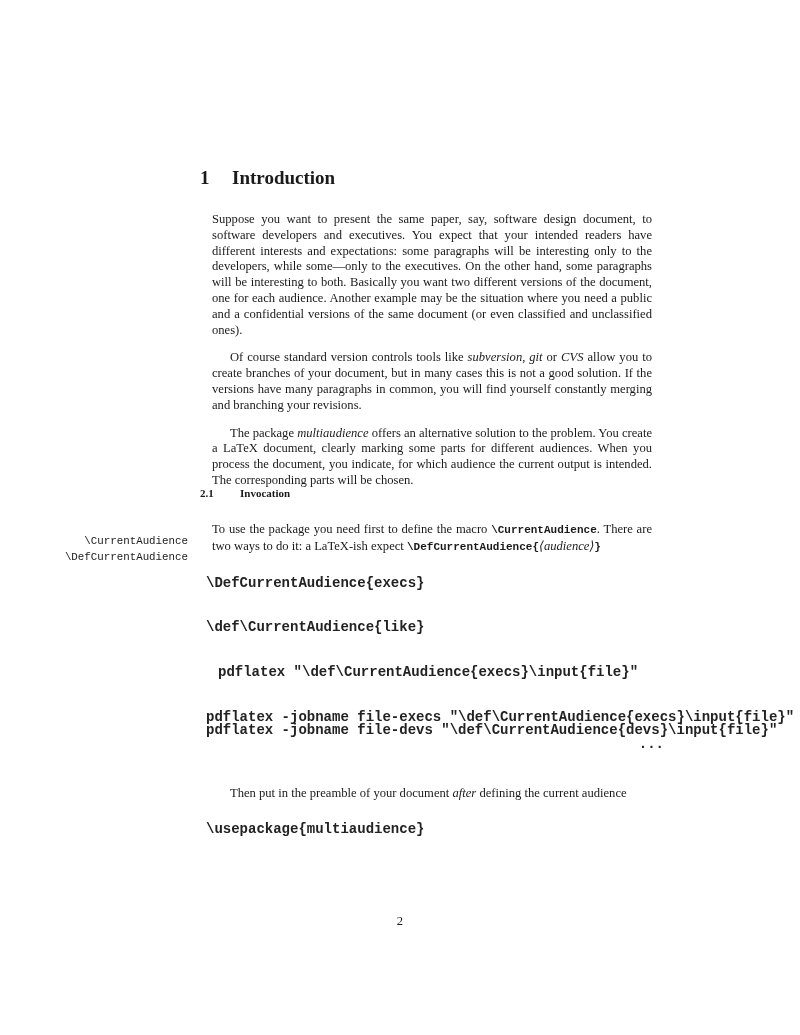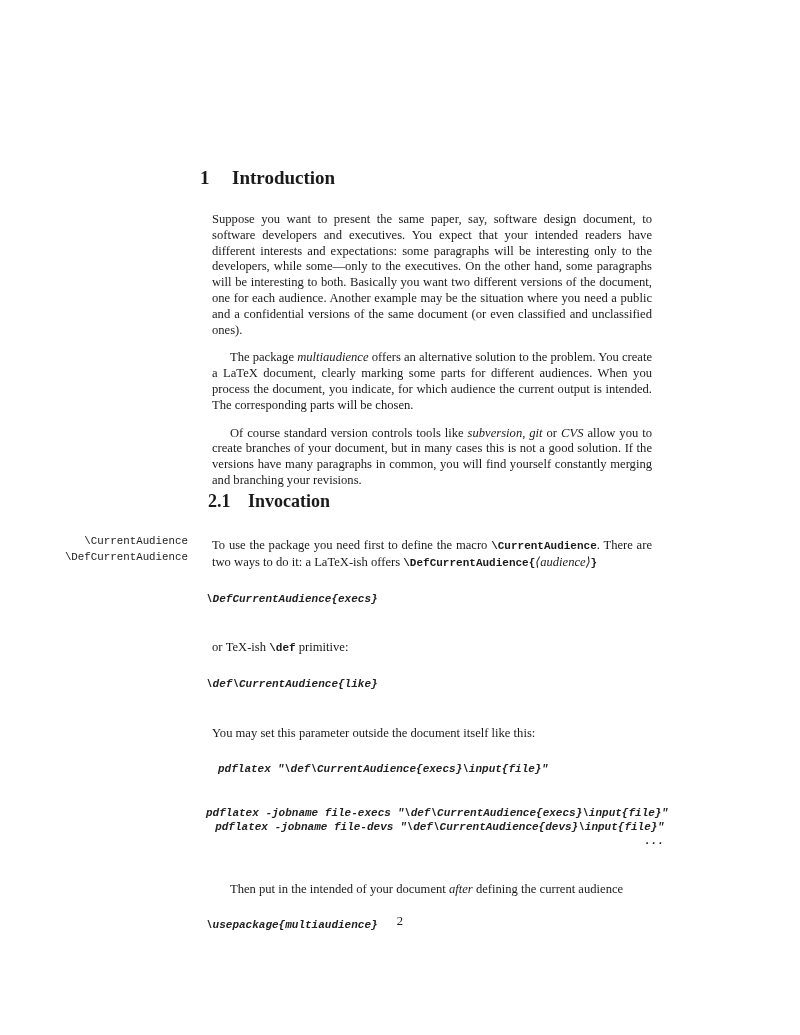--- a/index.html
+++ b/index.html
@@ -2,65 +2,63 @@
 <html><head>
 <meta charset="utf-8">
 <style>
   html, body { margin: 0; padding: 0; background: #ffffff; }
   body { width: 800px; height: 1035px; position: relative; overflow: hidden;
          font-family: "Liberation Serif", "DejaVu Serif", serif; color: #1a1a1a; }
   .page { position: absolute; left: 0; top: 8px; width: 800px; height: 1035px; }
   .col { position: absolute; left: 200px; width: 464px; }
   .h1 { font-weight: bold; font-size: 19px; line-height: 24px; margin: 0; }
   .h1 .num { display: inline-block; width: 32px; }
-  .h2 { font-weight: bold; font-size: 18px; line-height: 20px; margin: 8px; }
+  .h2 { font-weight: bold; font-size: 11px; line-height: 20px; margin: 0; }
   .h2 .num { display: inline-block; width: 40px; }
   p { margin: 12px; font-size: 12.6px; line-height: 15.8px; text-align: justify; }
   .indent { text-indent: 18px; }
   .ttb { font-family: "Liberation Mono", "DejaVu Sans Mono", monospace; font-size: 11px; font-weight: bold; }
-  pre { margin: 0; font-family: "Liberation Mono", "DejaVu Sans Mono", monospace; font-size: 11px; line-height: 13.7px; font-weight: bold; color: #222; font-style: italic; }
+  pre { margin: 0; font-family: "Liberation Mono", "DejaVu Sans Mono", monospace; font-size: 14px; line-height: 13.7px; font-weight: bold; color: #222; }
   .margin-note { position: absolute; right: 612px; text-align: right; font-family: "Liberation Mono", "DejaVu Sans Mono", monospace; font-size: 10.8px; line-height: 15.8px; white-space: nowrap; }
   .pagenum { position: absolute; left: 0; width: 800px; text-align: center; top: 906px; font-size: 12.6px; }
   .latex { font-family: "Liberation Serif", serif; }
 </style>
 </head>
 <body>
 
 <div class="page">
 
   <div class="col" style="top:158px;">
     <h1 class="h1"><span class="num">1</span><span>Introduction</span></h1>
     <div style="height:10px"></div>
     <p>Suppose you want to present the same paper, say, software design document, to software developers and executives. You expect that your intended readers have different interests and expectations: some paragraphs will be interesting only to the developers, while some—only to the executives. On the other hand, some paragraphs will be interesting to both. Basically you want two different versions of the document, one for each audience. Another example may be the situation where you need a public and a confidential versions of the same document (or even classified and unclassified ones).</p>
+    <p class="indent"><span>Of course standard version controls tools like </span><i>subversion</i><span>, </span><i>git</i><span> or </span><i>CVS</i><span> allow you to create branches of your document, but in many cases this is not a good solution. If the versions have many paragraphs in common, you will find yourself constantly merging and branching your revisions.</span></p>
     <p class="indent"><span>The package </span><i>multiaudience</i><span> offers an alternative solution to the problem. You create a </span><span class="latex">LaTeX</span><span> document, clearly marking some parts for different audiences. When you process the document, you indicate, for which audience the current output is intended. The corresponding parts will be chosen.</span></p>
-    <p class="indent"><span>Of course standard version controls tools like </span><i>subversion</i><span>, </span><i>git</i><span> or </span><i>CVS</i><span> allow you to create branches of your document, but in many cases this is not a good solution. If the versions have many paragraphs in common, you will find yourself constantly merging and branching your revisions.</span></p>
   </div>
 
   <div class="col" style="top:464px;">
     <div style="height:11px"></div>
     <h2 class="h2"><span class="num">2.1</span><span>Invocation</span></h2>
     <div style="height:7px"></div>
-    <p><span>To use the package you need first to define the macro </span><span class="ttb">\CurrentAudience</span><span>. There are two ways to do it: a </span><span class="latex">LaTeX</span><span>-ish offers </span><span class="ttb">\DefCurrentAudience{</span><i>⟨audience⟩</i><span class="ttb">}</span></p>
+    <p><span>To use the package you need first to define the macro </span><span class="ttb">\CurrentAudience</span><span>. There are two ways to do it: a </span><span class="latex">LaTeX</span><span>-ish expect </span><span class="ttb">\DefCurrentAudience{</span><i>⟨audience⟩</i><span class="ttb">}</span></p>
     <div style="height:9px"></div>
     <pre style="padding-left:6px;">\DefCurrentAudience{execs}</pre>
     <div style="height:22px"></div>
-    <p><span>or </span><span class="latex">TeX</span><span>-ish </span><span class="ttb">\def</span><span> primitive:</span></p>
     <div style="height:9px"></div>
     <pre style="padding-left:6px;">\def\CurrentAudience{like}</pre>
     <div style="height:22px"></div>
-    <p>You may set this parameter outside the document itself like this:</p>
     <div style="height:9px"></div>
     <pre style="padding-left:6px;margin-left:12px;">pdflatex "\def\CurrentAudience{execs}\input{file}"</pre>
     <div style="height:22px"></div>
     <div style="height:9px"></div>
     <pre style="padding-left:6px;text-align:right;">pdflatex -jobname file-execs "\def\CurrentAudience{execs}\input{file}"
 pdflatex -jobname file-devs "\def\CurrentAudience{devs}\input{file}"
 ...</pre>
     <div style="height:22px"></div>
-    <p class="indent"><span>Then put in the intended of your document </span><i>after</i><span> defining the current audience</span></p>
+    <p class="indent"><span>Then put in the preamble of your document </span><i>after</i><span> defining the current audience</span></p>
     <div style="height:9px"></div>
     <pre style="padding-left:6px;">\usepackage{multiaudience}</pre>
   </div>
 
   <div class="margin-note" style="top:526px;">\CurrentAudience</div>
   <div class="margin-note" style="top:542px;">\DefCurrentAudience</div>
 
   <div class="pagenum">2</div>
 </div>
 

